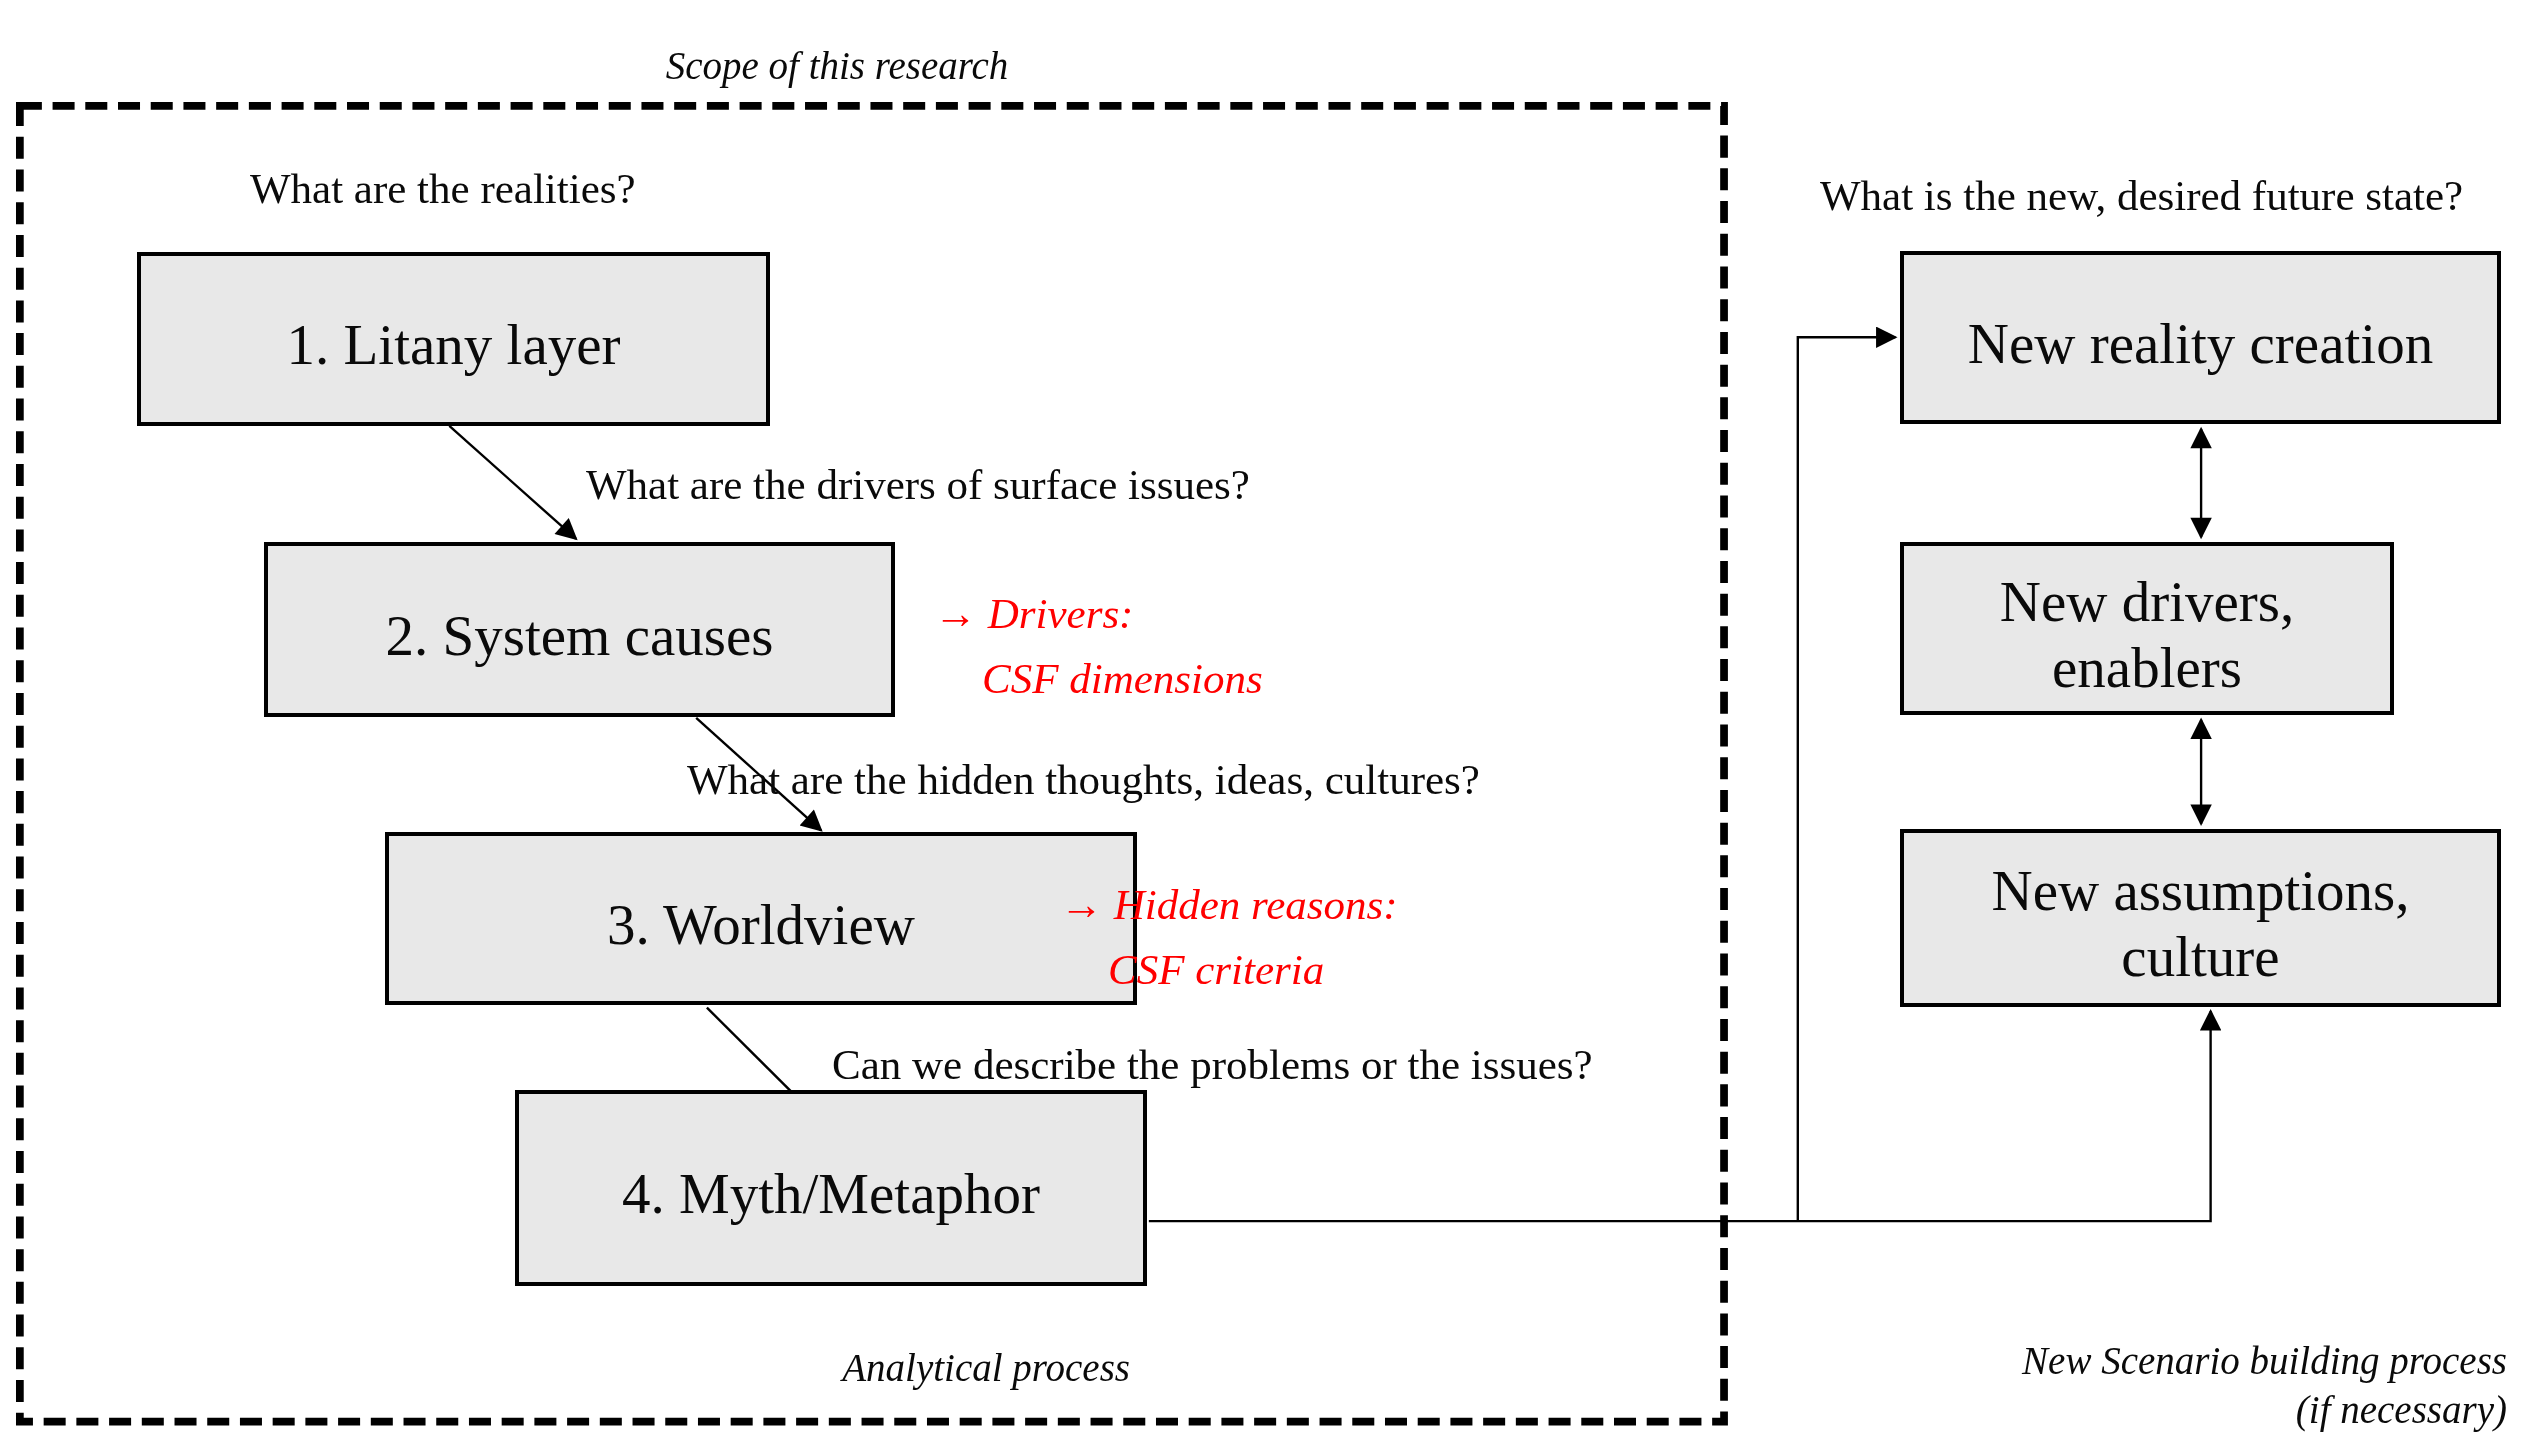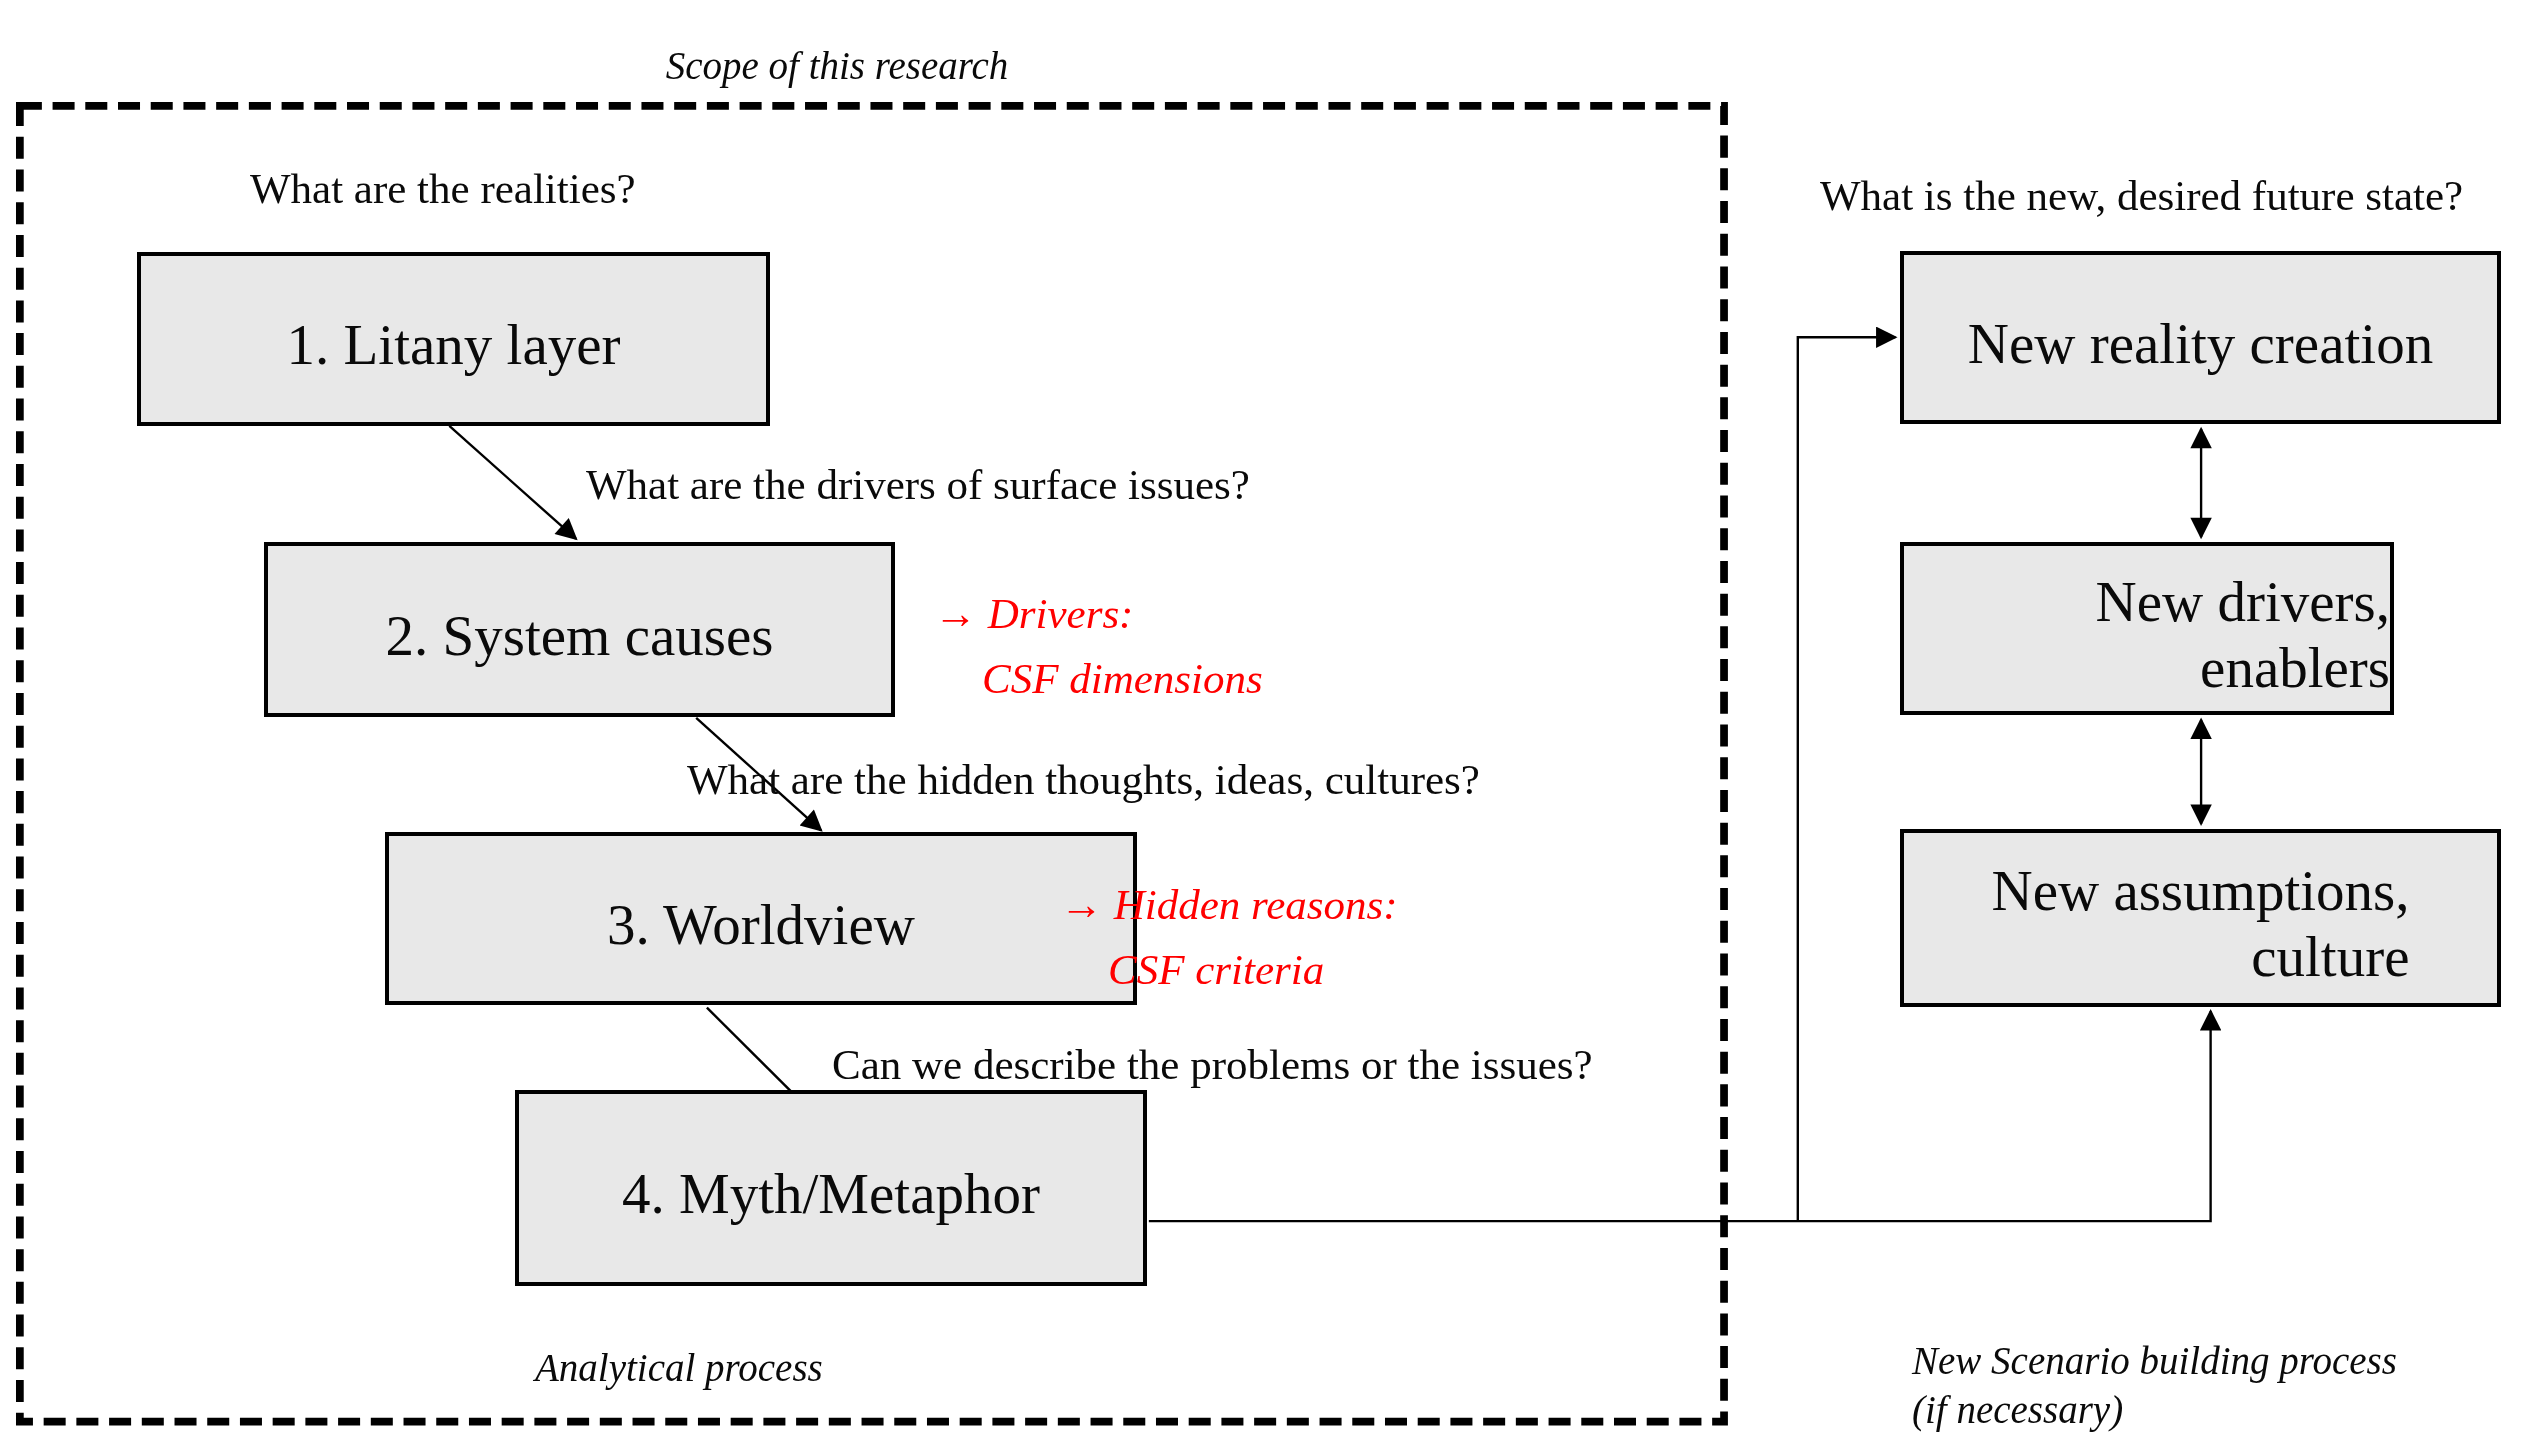--- a/index.html
+++ b/index.html
@@ -22,36 +22,36 @@
     pointer-events:none;
   }
   .node{
     position:absolute;
     background:var(--box-fill);
     border:4.2px solid var(--line);
     display:flex;align-items:center;justify-content:center;
     box-sizing:border-box;
   }
   .node-label{
-    font-size:57px;line-height:1.15;text-align:right;
+    font-size:57px;line-height:1.15;text-align:center;
     white-space:pre-line;color:var(--text);margin-top:12px;
   }
   .question{
     position:absolute;font-size:43px;line-height:1.2;
     white-space:nowrap;color:var(--text);
   }
   .fig-title{
     position:absolute;left:599px;top:10.7px;width:476px;
     font-size:39px;line-height:1.2;font-style:italic;text-align:center;
     color:var(--text);
     margin-top:32px;
   }
   .caption{
     position:absolute;font-size:39px;line-height:1.25;
-    font-style:italic;text-align:left;color:var(--text);
+    font-style:italic;text-align:right;color:var(--text);
   }
   .annotation{
     position:absolute;font-size:43px;line-height:1.5;
     color:var(--red);font-style:italic;margin-top:12px;
   }
   .annotation .ann-line{display:block;white-space:nowrap;}
   .annotation .ann-arrow{font-style:normal;}
   .annotation .ann-line2{padding-left:48px;}
 </style>
 </head>

